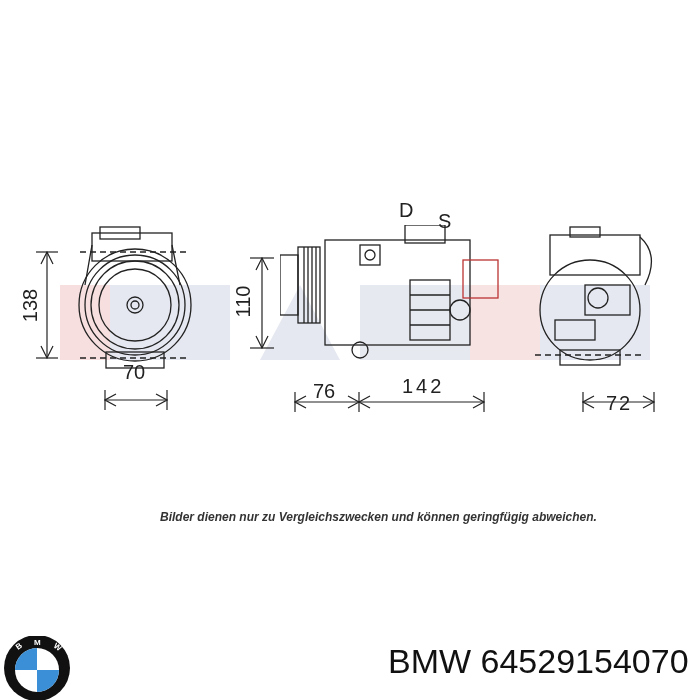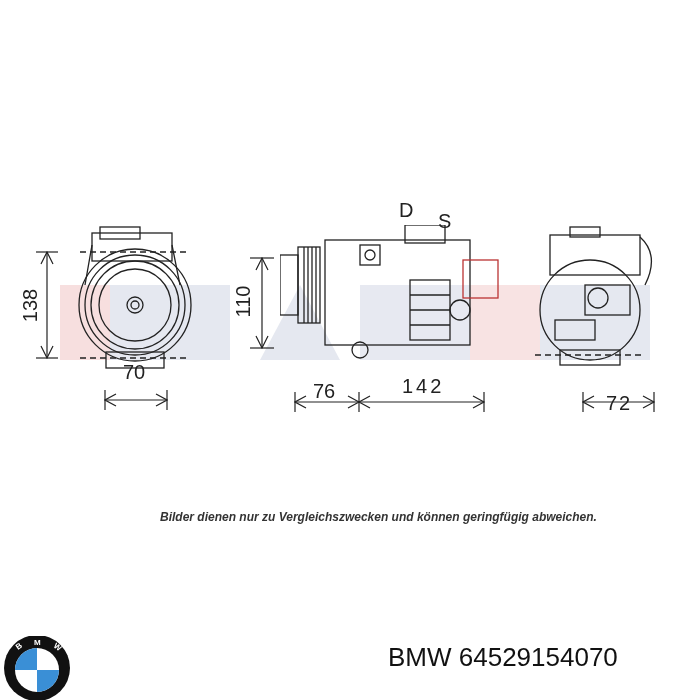--- a/index.html
+++ b/index.html
@@ -1,21 +1,21 @@
 <!DOCTYPE html>
 <html><head>
 <meta charset="utf-8">
 <style>
   html,body{margin:0;padding:0;background:#fff;}
   body{width:700px;height:700px;position:relative;overflow:hidden;font-family:"Liberation Sans",sans-serif;}
   .abs{position:absolute;}
   .dim{font-family:"Liberation Sans",sans-serif;font-size:20px;color:#222;}
   .vtext{transform:rotate(-90deg);transform-origin:center;}
   .caption{left:116px;top:510px;font-size:12px;font-style:italic;font-weight:bold;color:#333;margin-left:44px;}
-  .part{left:388px;top:642px;font-size:26px;color:#111;letter-spacing:0px;}
+  .part{left:388px;top:642px;font-size:34px;color:#111;letter-spacing:0px;}
 </style>
 </head>
 <body>
 
 <div class="abs" style="left:60px;top:285px;width:640px;height:75px;">
   <svg width="640" height="75">
     <rect x="0" y="0" width="50" height="75" fill="#f3d1d1" opacity="0.7"></rect>
     <rect x="50" y="0" width="120" height="75" fill="#dfe2ec" opacity="0.8"></rect>
     <polygon points="200,75 240,0 280,75" fill="#dfe2ec" opacity="0.8"></polygon>
     <rect x="300" y="0" width="110" height="75" fill="#e1e4ee" opacity="0.8"></rect>

